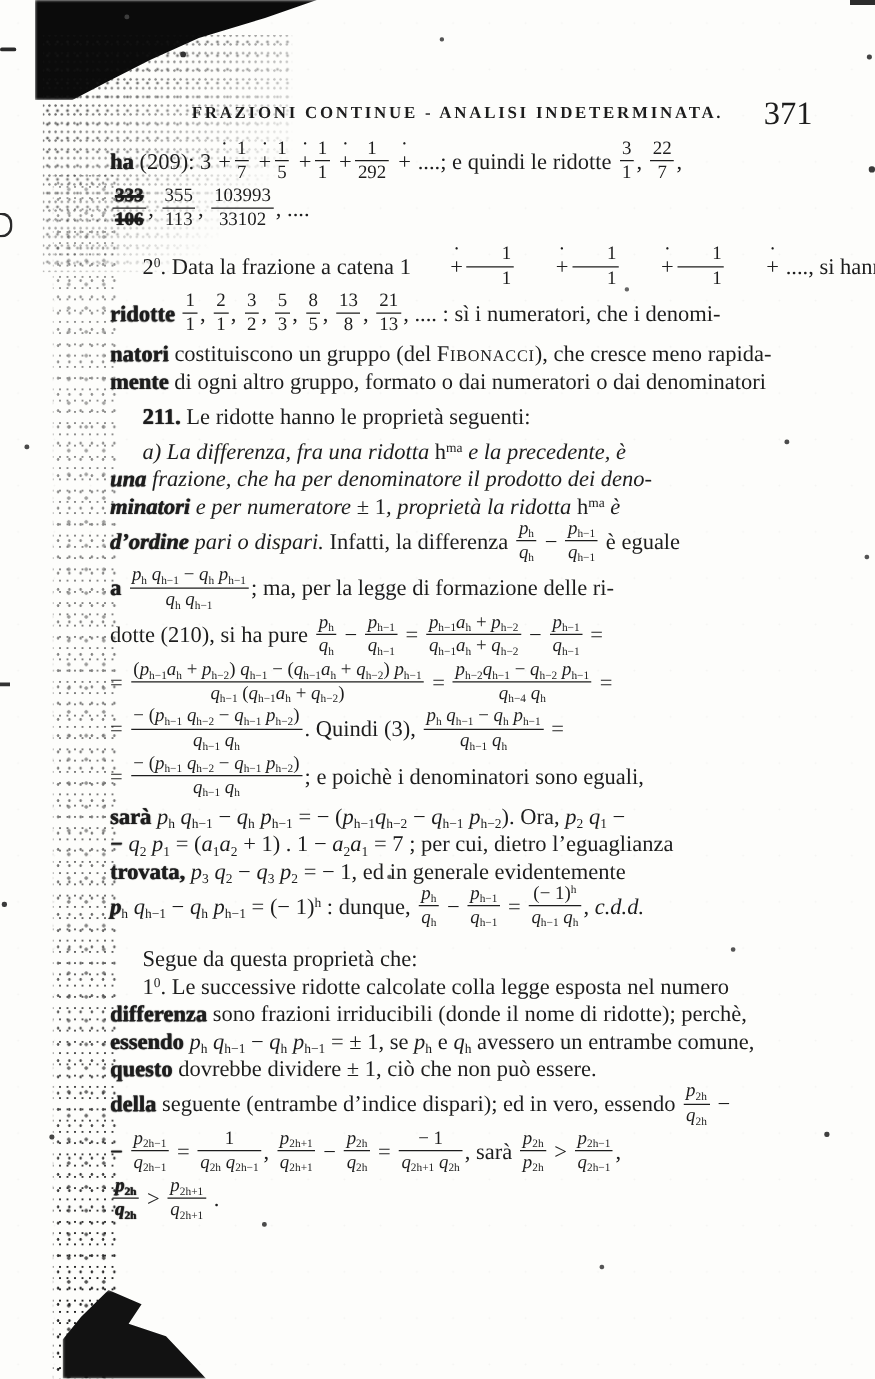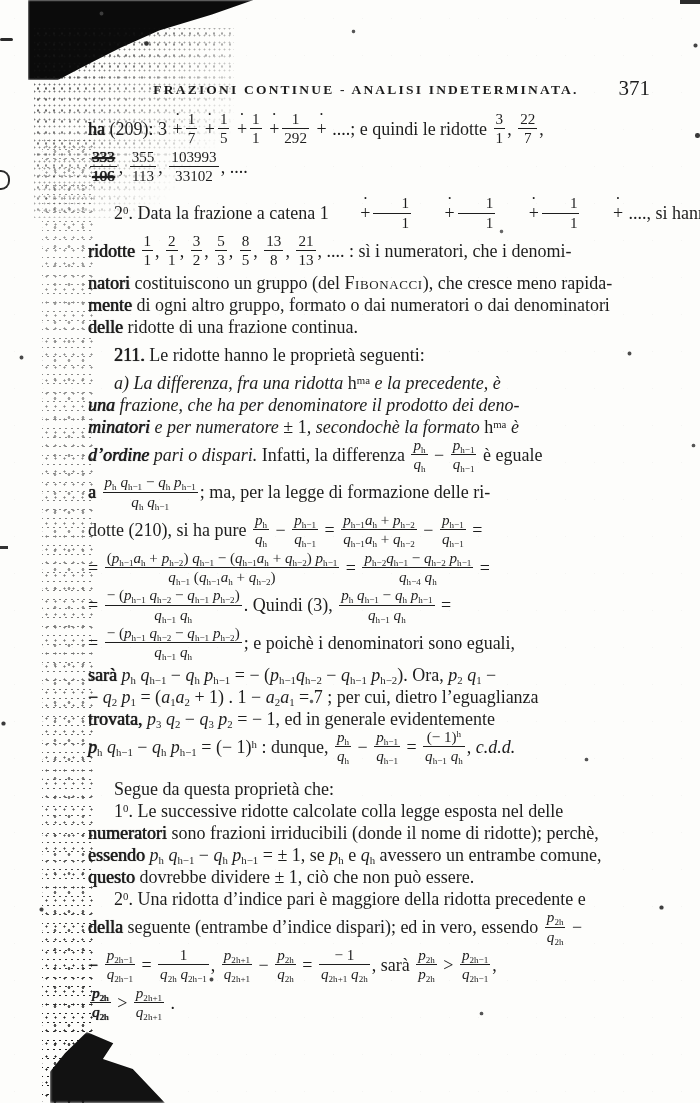--- a/index.html
+++ b/index.html
@@ -13,33 +13,33 @@
     content:"";position:absolute;inset:0;pointer-events:none;
     background-image:radial-gradient(circle,#444 0.5px,transparent 1px);
     background-size:29px 37px;opacity:0.05;
   }
   .page-col{position:absolute;left:88px;top:78px;width:556px;}
   .header{position:relative;height:26px;margin-bottom:8px;}
   .header .title{
     display:block;text-align:center;font-weight:bold;
     font-size:13.5px;letter-spacing:2.2px;padding-top:4px;
   }
-  .header .pagenum{position:absolute;right:-6px;top:-2px;font-size:21px;}
+  .header .pagenum{position:absolute;right:-6px;top:-2px;font-size:26px;}
   .block{margin-top:6px;}
   .gap-md{margin-top:11px;}
   .gap-lg{}
   .gap-sm{margin-top:9px;}
   .line{font-size:18px;line-height:22px;white-space:nowrap;}
   .line.indent{text-indent:26px;}
   i{font-style:italic;}
   sub{font-size:0.6em;vertical-align:-0.32em;line-height:0;}
   sup{font-size:0.6em;vertical-align:0.5em;line-height:0;}
   .sc{font-variant:small-caps;letter-spacing:0.6px;margin-top:36px;}
   .smudge{
-    font-weight:normal;
+    font-weight:bold;
     text-shadow:0.4px 0 0.7px rgba(10,10,10,0.85),-0.3px 0.3px 0.6px rgba(10,10,10,0.6);
   }
   .frac{
     display:inline-block;vertical-align:middle;text-align:center;
     font-size:0.84em;line-height:1.08;margin:1px 2px;position:relative;top:-2px;
   }
   .frac .num{display:block;padding:0 2px 1px;}
   .frac .den{display:block;border-top:1.2px solid #1d1d1d;padding:1px 2px 0;}
   .overstruck .num,.overstruck .den{text-decoration:line-through;text-decoration-thickness:1.5px;text-align:right;}
   .dplus{position:relative;display:inline-block;padding:0 1px;}
@@ -119,47 +119,45 @@
     <main>
         <div class="block">
           <div class="line"><span class="smudge">ha </span><span>(209): 3 </span><span class="dplus">+<span class="dpdot">·</span></span><span class="frac"><span class="num"><span>1</span></span><span class="den"><span>7</span></span></span><span> </span><span class="dplus">+<span class="dpdot">·</span></span><span class="frac"><span class="num"><span>1</span></span><span class="den"><span>5</span></span></span><span> </span><span class="dplus">+<span class="dpdot">·</span></span><span class="frac"><span class="num"><span>1</span></span><span class="den"><span>1</span></span></span><span> </span><span class="dplus">+<span class="dpdot">·</span></span><span class="frac"><span class="num"><span>1</span></span><span class="den"><span>292</span></span></span><span> </span><span class="dplus">+<span class="dpdot">·</span></span><span> ....;  e  quindi  le  ridotte </span><span class="frac"><span class="num"><span>3</span></span><span class="den"><span>1</span></span></span><span>, </span><span class="frac"><span class="num"><span>22</span></span><span class="den"><span>7</span></span></span><span>,</span></div>
           <div class="line"><span class="frac smudge overstruck"><span class="num"><span>333</span></span><span class="den"><span>106</span></span></span><span>, </span><span class="frac"><span class="num"><span>355</span></span><span class="den"><span>113</span></span></span><span>, </span><span class="frac"><span class="num"><span>103993</span></span><span class="den"><span>33102</span></span></span><span>, ....</span></div>
         </div>
         <div class="block gap-sm">
           <div class="line indent"><span>2</span><sup>0</sup><span>. Data la frazione a catena 1 </span><span class="dplus">+<span class="dpdot">·</span></span><span class="frac"><span class="num"><span>1</span></span><span class="den"><span>1</span></span></span><span> </span><span class="dplus">+<span class="dpdot">·</span></span><span class="frac"><span class="num"><span>1</span></span><span class="den"><span>1</span></span></span><span> </span><span class="dplus">+<span class="dpdot">·</span></span><span class="frac"><span class="num"><span>1</span></span><span class="den"><span>1</span></span></span><span> </span><span class="dplus">+<span class="dpdot">·</span></span><span> ...., si hanno le</span></div>
           <div class="line"><span class="smudge">ridotte </span><span class="frac"><span class="num"><span>1</span></span><span class="den"><span>1</span></span></span><span>, </span><span class="frac"><span class="num"><span>2</span></span><span class="den"><span>1</span></span></span><span>, </span><span class="frac"><span class="num"><span>3</span></span><span class="den"><span>2</span></span></span><span>, </span><span class="frac"><span class="num"><span>5</span></span><span class="den"><span>3</span></span></span><span>, </span><span class="frac"><span class="num"><span>8</span></span><span class="den"><span>5</span></span></span><span>, </span><span class="frac"><span class="num"><span>13</span></span><span class="den"><span>8</span></span></span><span>, </span><span class="frac"><span class="num"><span>21</span></span><span class="den"><span>13</span></span></span><span>, .... : sì i numeratori, che i denomi-</span></div>
           <div class="line"><span class="smudge">natori </span><span>costituiscono un gruppo (del </span><span class="sc">Fibonacci</span><span>), che cresce meno rapida-</span></div>
           <div class="line"><span class="smudge">mente </span><span>di ogni altro gruppo, formato o dai numeratori o dai denominatori</span></div>
-          <div class="line"><span class="smudge">delle </span><span>ridotte di una frazione continua.</span></div>
         </div>
         <div class="block gap-lg">
           <div class="line indent"><span class="smudge">211.</span><span> Le ridotte hanno le proprietà seguenti:</span></div>
         </div>
         <div class="block">
           <div class="line indent"><i>a) La differenza, fra una ridotta </i><span>h</span><sup>ma</sup><i> e la precedente, è</i></div>
           <div class="line"><i class="smudge">una </i><i>frazione, che ha per denominatore il prodotto dei deno-</i></div>
-          <div class="line"><i class="smudge">minatori </i><i>e per numeratore </i><span>± 1</span><i>, secondochè la formato </i><span>h</span><sup>ma</sup><i> è</i></div>
+          <div class="line"><i class="smudge">minatori </i><i>e per numeratore </i><span>± 1</span><i>, proprietà la ridotta </i><span>h</span><sup>ma</sup><i> è</i></div>
           <div class="line"><i class="smudge">d’ordine </i><i>pari o dispari.</i><span> Infatti, la differenza </span><span class="frac"><span class="num"><i>p</i><sub>h</sub></span><span class="den"><i>q</i><sub>h</sub></span></span><span> − </span><span class="frac"><span class="num"><i>p</i><sub>h−1</sub></span><span class="den"><i>q</i><sub>h−1</sub></span></span><span> è eguale</span></div>
           <div class="line"><span class="smudge">a </span><span class="frac"><span class="num"><i>p</i><sub>h</sub><span> </span><i>q</i><sub>h−1</sub><span> − </span><i>q</i><sub>h</sub><span> </span><i>p</i><sub>h−1</sub></span><span class="den"><i>q</i><sub>h</sub><span> </span><i>q</i><sub>h−1</sub></span></span><span>; ma, per la legge di formazione delle ri-</span></div>
           <div class="line"><span>dotte (210), si ha pure </span><span class="frac"><span class="num"><i>p</i><sub>h</sub></span><span class="den"><i>q</i><sub>h</sub></span></span><span> − </span><span class="frac"><span class="num"><i>p</i><sub>h−1</sub></span><span class="den"><i>q</i><sub>h−1</sub></span></span><span> = </span><span class="frac"><span class="num"><i>p</i><sub>h−1</sub><i>a</i><sub>h</sub><span> + </span><i>p</i><sub>h−2</sub></span><span class="den"><i>q</i><sub>h−1</sub><i>a</i><sub>h</sub><span> + </span><i>q</i><sub>h−2</sub></span></span><span> − </span><span class="frac"><span class="num"><i>p</i><sub>h−1</sub></span><span class="den"><i>q</i><sub>h−1</sub></span></span><span> =</span></div>
           <div class="line"><span>= </span><span class="frac"><span class="num"><span>(</span><i>p</i><sub>h−1</sub><i>a</i><sub>h</sub><span> + </span><i>p</i><sub>h−2</sub><span>) </span><i>q</i><sub>h−1</sub><span> − (</span><i>q</i><sub>h−1</sub><i>a</i><sub>h</sub><span> + </span><i>q</i><sub>h−2</sub><span>) </span><i>p</i><sub>h−1</sub></span><span class="den"><i>q</i><sub>h−1</sub><span> (</span><i>q</i><sub>h−1</sub><i>a</i><sub>h</sub><span> + </span><i>q</i><sub>h−2</sub><span>)</span></span></span><span> = </span><span class="frac"><span class="num"><i>p</i><sub>h−2</sub><i>q</i><sub>h−1</sub><span> − </span><i>q</i><sub>h−2</sub><span> </span><i>p</i><sub>h−1</sub></span><span class="den"><i>q</i><sub>h−4</sub><span> </span><i>q</i><sub>h</sub></span></span><span> =</span></div>
           <div class="line"><span>= </span><span class="frac"><span class="num"><span>− (</span><i>p</i><sub>h−1</sub><span> </span><i>q</i><sub>h−2</sub><span> − </span><i>q</i><sub>h−1</sub><span> </span><i>p</i><sub>h−2</sub><span>)</span></span><span class="den"><i>q</i><sub>h−1</sub><span> </span><i>q</i><sub>h</sub></span></span><span>.  Quindi  (3),  </span><span class="frac"><span class="num"><i>p</i><sub>h</sub><span> </span><i>q</i><sub>h−1</sub><span> − </span><i>q</i><sub>h</sub><span> </span><i>p</i><sub>h−1</sub></span><span class="den"><i>q</i><sub>h−1</sub><span> </span><i>q</i><sub>h</sub></span></span><span> =</span></div>
           <div class="line"><span>= </span><span class="frac"><span class="num"><span>− (</span><i>p</i><sub>h−1</sub><span> </span><i>q</i><sub>h−2</sub><span> − </span><i>q</i><sub>h−1</sub><span> </span><i>p</i><sub>h−2</sub><span>)</span></span><span class="den"><i>q</i><sub>h−1</sub><span> </span><i>q</i><sub>h</sub></span></span><span>; e poichè i denominatori sono eguali,</span></div>
           <div class="line"><span class="smudge">sarà </span><i>p</i><sub>h</sub><span> </span><i>q</i><sub>h−1</sub><span> − </span><i>q</i><sub>h</sub><span> </span><i>p</i><sub>h−1</sub><span> = − (</span><i>p</i><sub>h−1</sub><i>q</i><sub>h−2</sub><span> − </span><i>q</i><sub>h−1</sub><span> </span><i>p</i><sub>h−2</sub><span>).  Ora,  </span><i>p</i><sub>2</sub><span> </span><i>q</i><sub>1</sub><span> −</span></div>
           <div class="line"><span class="smudge">− </span><i>q</i><sub>2</sub><span> </span><i>p</i><sub>1</sub><span> = (</span><i>a</i><sub>1</sub><i>a</i><sub>2</sub><span> + 1) . 1 − </span><i>a</i><sub>2</sub><i>a</i><sub>1</sub><span> = 7 ; per cui, dietro l’eguaglianza</span></div>
           <div class="line"><span class="smudge">trovata, </span><i>p</i><sub>3</sub><span> </span><i>q</i><sub>2</sub><span> − </span><i>q</i><sub>3</sub><span> </span><i>p</i><sub>2</sub><span> = − 1,  ed  in  generale  evidentemente</span></div>
           <div class="line"><i class="smudge">p</i><sub>h</sub><span> </span><i>q</i><sub>h−1</sub><span> − </span><i>q</i><sub>h</sub><span> </span><i>p</i><sub>h−1</sub><span> = (− 1)</span><sup>h</sup><span> :  dunque,  </span><span class="frac"><span class="num"><i>p</i><sub>h</sub></span><span class="den"><i>q</i><sub>h</sub></span></span><span> − </span><span class="frac"><span class="num"><i>p</i><sub>h−1</sub></span><span class="den"><i>q</i><sub>h−1</sub></span></span><span> = </span><span class="frac"><span class="num"><span>(− 1)</span><sup>h</sup></span><span class="den"><i>q</i><sub>h−1</sub><span> </span><i>q</i><sub>h</sub></span></span><span>, </span><i>c.d.d.</i></div>
         </div>
         <div class="block gap-md">
           <div class="line indent"><span>Segue da questa proprietà che:</span></div>
-          <div class="line indent"><span>1</span><sup>0</sup><span>. Le successive ridotte calcolate colla legge esposta nel delle</span></div>
-          <div class="line"><span class="smudge">numeratori </span><span>sono frazioni irriducibili (donde il nome di ridotte); perchè,</span></div>
+          <div class="line indent"><span>1</span><sup>0</sup><span>. Le successive ridotte calcolate colla legge esposta nel numero</span></div>
+          <div class="line"><span class="smudge">differenza </span><span>sono frazioni irriducibili (donde il nome di ridotte); perchè,</span></div>
           <div class="line"><span class="smudge">essendo </span><i>p</i><sub>h</sub><span> </span><i>q</i><sub>h−1</sub><span> − </span><i>q</i><sub>h</sub><span> </span><i>p</i><sub>h−1</sub><span> = ± 1, se </span><i>p</i><sub>h</sub><span> e </span><i>q</i><sub>h</sub><span> avessero un entrambe comune,</span></div>
           <div class="line"><span class="smudge">questo </span><span>dovrebbe dividere ± 1, ciò che non può essere.</span></div>
-          <div class="line indent"><span>2</span><sup>0</sup><span>. Una ridotta d’indice pari è maggiore della ridotta precedente e</span></div>
           <div class="line"><span class="smudge">della </span><span>seguente (entrambe d’indice dispari); ed in vero, essendo </span><span class="frac"><span class="num"><i>p</i><sub>2h</sub></span><span class="den"><i>q</i><sub>2h</sub></span></span><span> −</span></div>
           <div class="line"><span class="smudge">− </span><span class="frac"><span class="num"><i>p</i><sub>2h−1</sub></span><span class="den"><i>q</i><sub>2h−1</sub></span></span><span> = </span><span class="frac"><span class="num"><span>1</span></span><span class="den"><i>q</i><sub>2h</sub><span> </span><i>q</i><sub>2h−1</sub></span></span><span>,  </span><span class="frac"><span class="num"><i>p</i><sub>2h+1</sub></span><span class="den"><i>q</i><sub>2h+1</sub></span></span><span> − </span><span class="frac"><span class="num"><i>p</i><sub>2h</sub></span><span class="den"><i>q</i><sub>2h</sub></span></span><span> = </span><span class="frac"><span class="num"><span>− 1</span></span><span class="den"><i>q</i><sub>2h+1</sub><span> </span><i>q</i><sub>2h</sub></span></span><span>, sarà </span><span class="frac"><span class="num"><i>p</i><sub>2h</sub></span><span class="den"><i>p</i><sub>2h</sub></span></span><span> &gt; </span><span class="frac"><span class="num"><i>p</i><sub>2h−1</sub></span><span class="den"><i>q</i><sub>2h−1</sub></span></span><span>,</span></div>
           <div class="line"><span class="frac smudge"><span class="num"><i>p</i><sub>2h</sub></span><span class="den"><i>q</i><sub>2h</sub></span></span><span> &gt; </span><span class="frac"><span class="num"><i>p</i><sub>2h+1</sub></span><span class="den"><i>q</i><sub>2h+1</sub></span></span><span> .</span></div>
         </div>
       </main>
   </div>
 
 </div>
 
 </body></html>

